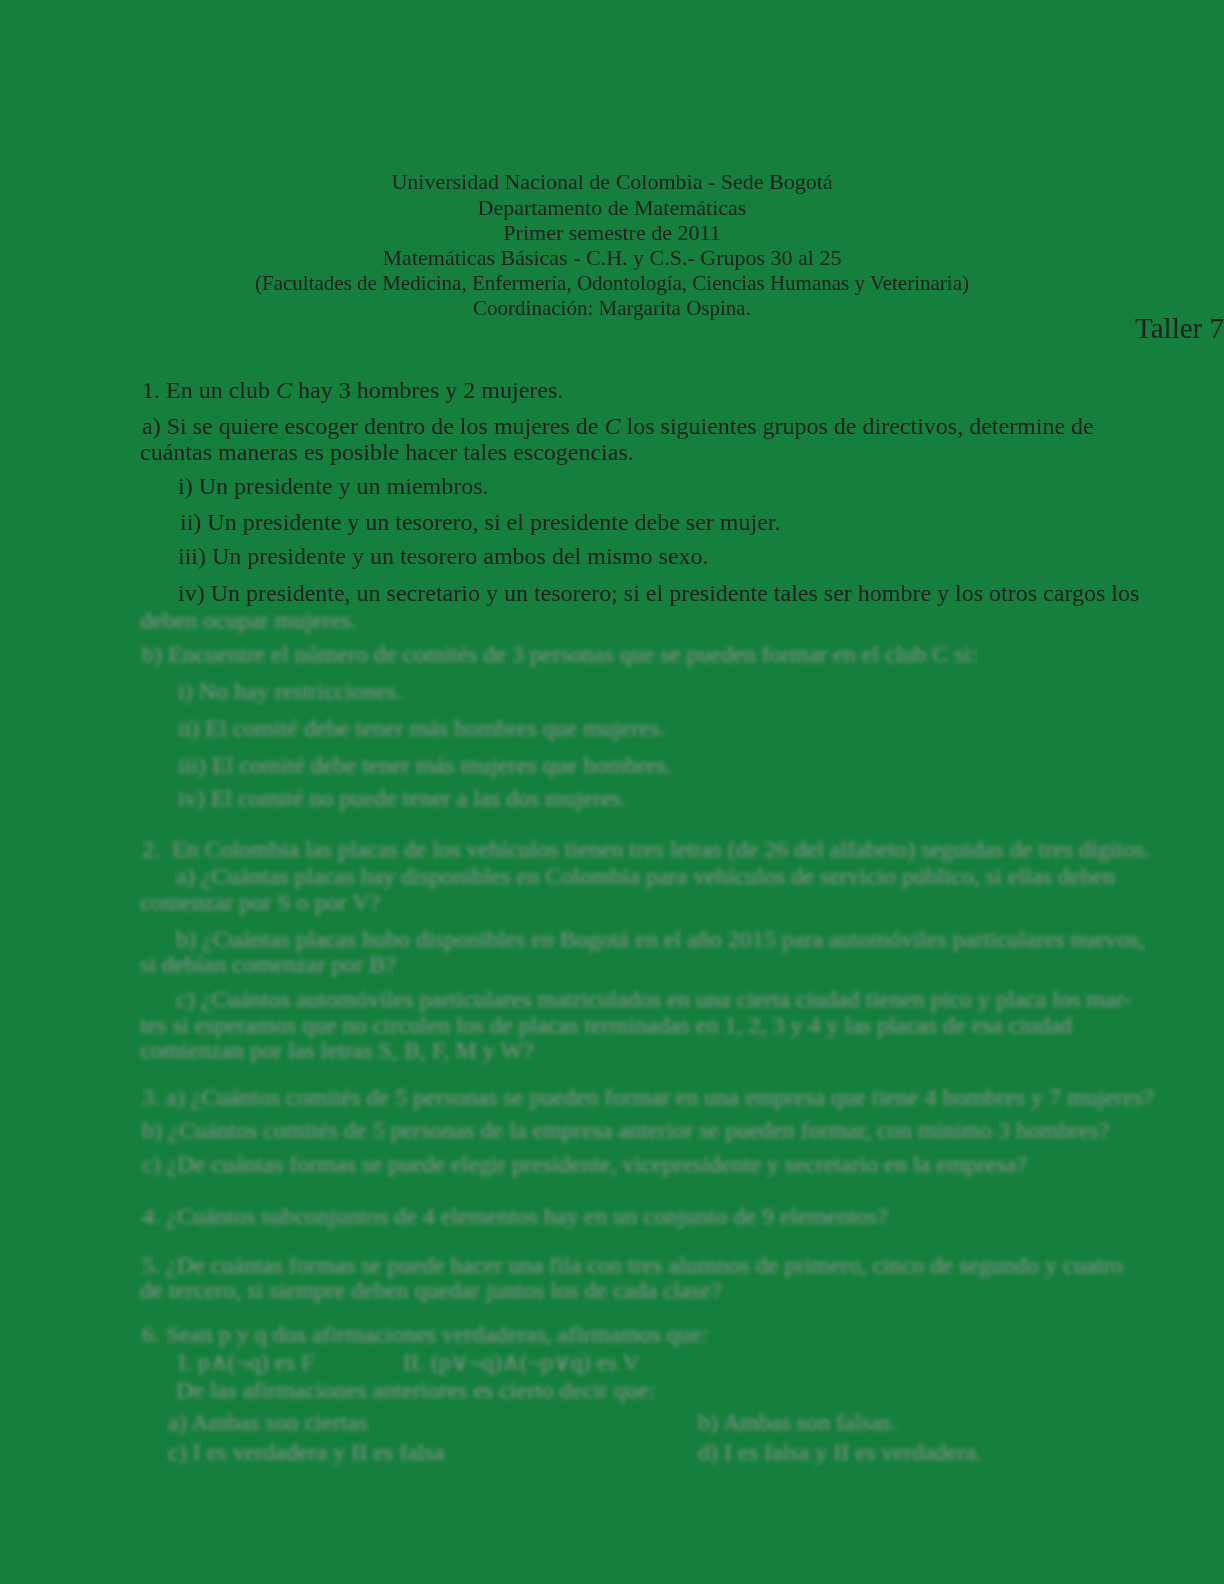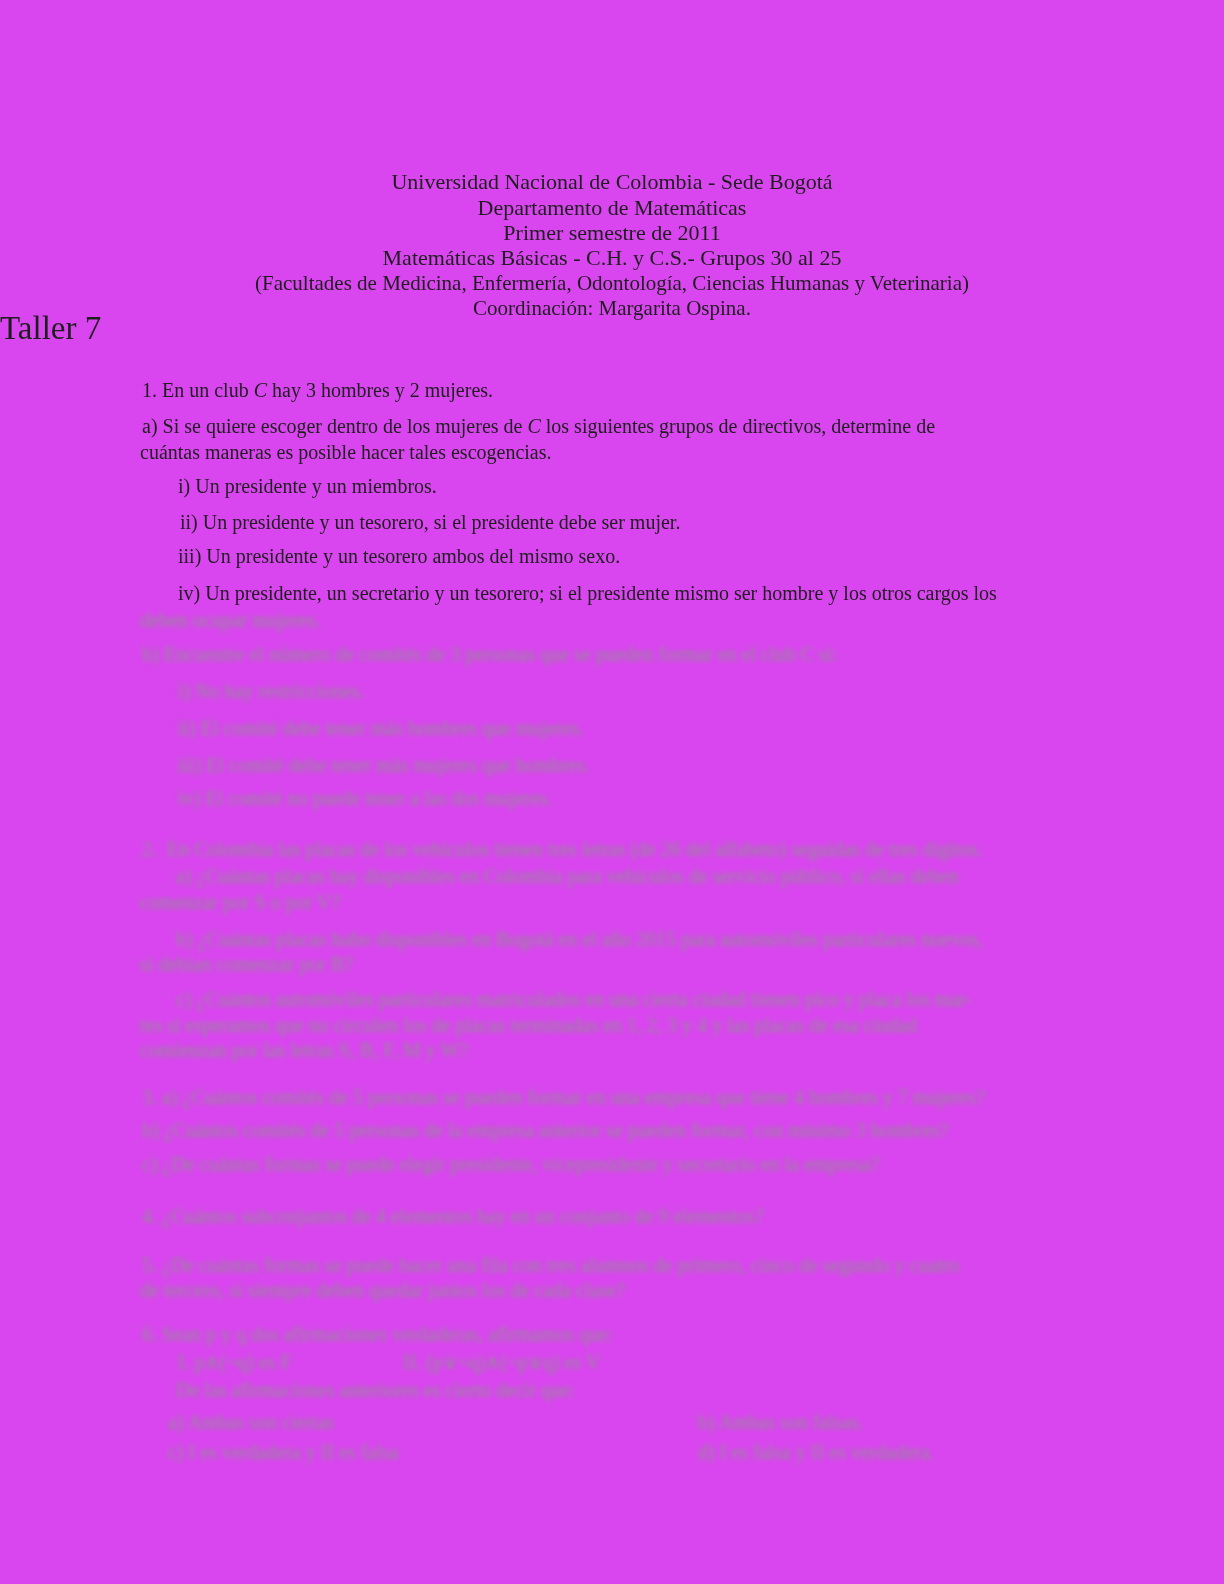--- a/index.html
+++ b/index.html
@@ -1,40 +1,40 @@
 <!DOCTYPE html>
 <html><head>
 <meta charset="utf-8">
 <style>
   html,body{margin:0;padding:0;background:#fff;}
   .page{
     position:relative;
     width:1224px;height:1584px;
-    background:#d946ef;
+    background:#15803d;
     overflow:hidden;
     font-family:"Liberation Serif","DejaVu Serif",serif;
     color:#222222;
   }
   .ln{
     position:absolute;
     white-space:pre;
-    font-size:20px;
+    font-size:24px;
     line-height:24px;
     color:#1e1e1e;
   }
   .hdr{
     left:0;width:100%;
     text-align:center;
     font-size:22px;
   }
   .hdr-small{font-size:21px;}
   .title{
     left:0;width:100%;
-    text-align:left;
-    font-size:33px;
+    text-align:right;
+    font-size:29px;
   }
   .mathvar{font-style:italic;font-family:"Liberation Serif","DejaVu Serif",serif;}
   
   .blur{
     color:#8f8f8f;
     filter:blur(2.3px);
   }
 </style>
 </head>
 <body>
@@ -50,21 +50,21 @@
   <div class="ln title" style="top:316px">Taller 7</div>
 
   <div class="ln" style="top:378px;left:142px"><span>1. En un club </span><span class="mathvar">C</span><span> hay 3 hombres y 2 mujeres.</span></div>
 
   <div class="ln" style="top:414px;left:142px"><span>a) Si se quiere escoger dentro de los mujeres de </span><span class="mathvar">C</span><span> los siguientes grupos de directivos, determine de</span></div>
   <div class="ln" style="top:440px;left:140px">cuántas maneras es posible hacer tales escogencias.</div>
 
   <div class="ln" style="top:474px;left:178px">i) Un presidente y un miembros.</div>
   <div class="ln" style="top:510px;left:180px">ii) Un presidente y un tesorero, si el presidente debe ser mujer.</div>
   <div class="ln" style="top:544px;left:178px">iii) Un presidente y un tesorero ambos del mismo sexo.</div>
-  <div class="ln" style="top:581px;left:178px">iv) Un presidente, un secretario y un tesorero; si el presidente mismo ser hombre y los otros cargos los</div>
+  <div class="ln" style="top:581px;left:178px">iv) Un presidente, un secretario y un tesorero; si el presidente tales ser hombre y los otros cargos los</div>
   <div class="ln blur" style="top:608px;left:140px">deben ocupar mujeres.</div>
 
   <div class="ln blur" style="top:642px;left:142px">b) Encuentre el número de comités de 3 personas que se pueden formar en el club C si:</div>
   <div class="ln blur" style="top:679px;left:178px">i) No hay restricciones.</div>
   <div class="ln blur" style="top:716px;left:178px">ii) El comité debe tener más hombres que mujeres.</div>
   <div class="ln blur" style="top:753px;left:178px">iii) El comité debe tener más mujeres que hombres.</div>
   <div class="ln blur" style="top:786px;left:178px">iv) El comité no puede tener a las dos mujeres.</div>
 
   <div class="ln blur" style="top:837px;left:142px">2.  En Colombia las placas de los vehículos tienen tres letras (de 26 del alfabeto) seguidas de tres dígitos.</div>
   <div class="ln blur" style="top:864px;left:176px">a) ¿Cuántas placas hay disponibles en Colombia para vehículos de servicio público, si ellas deben</div>

